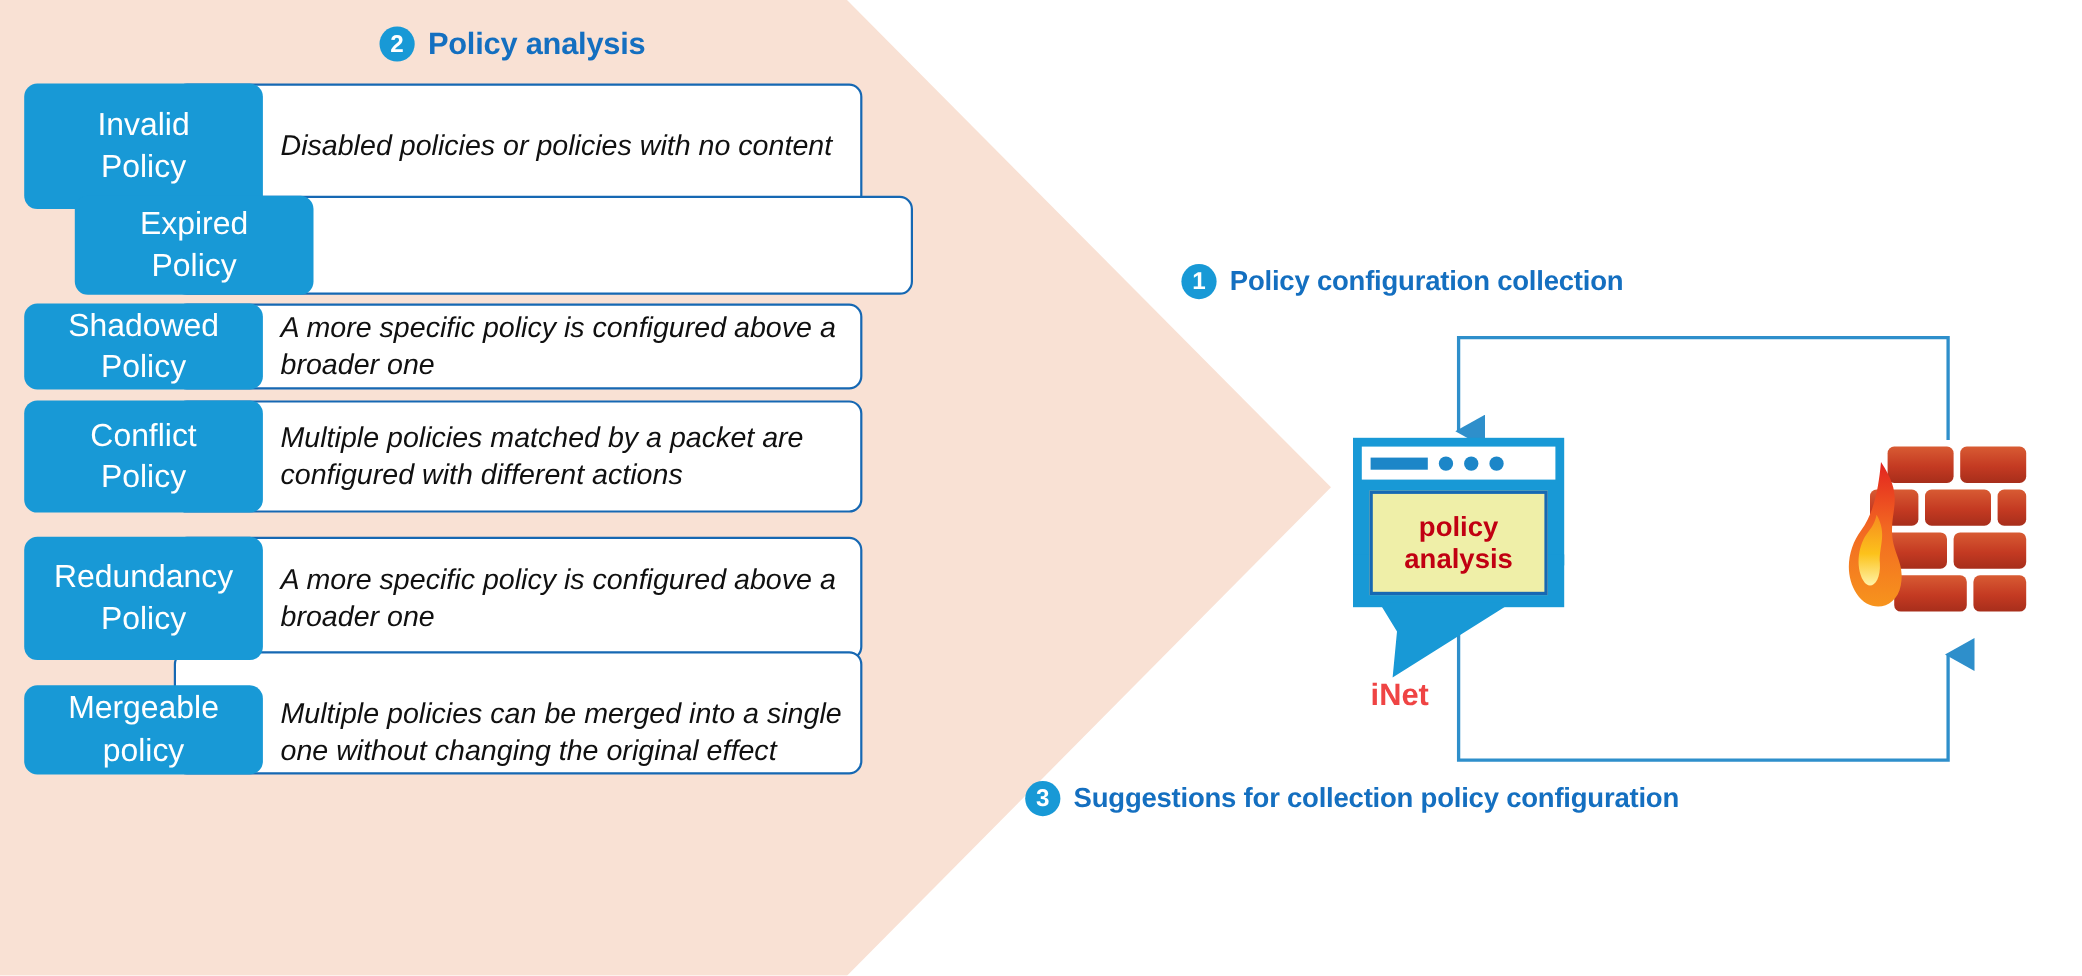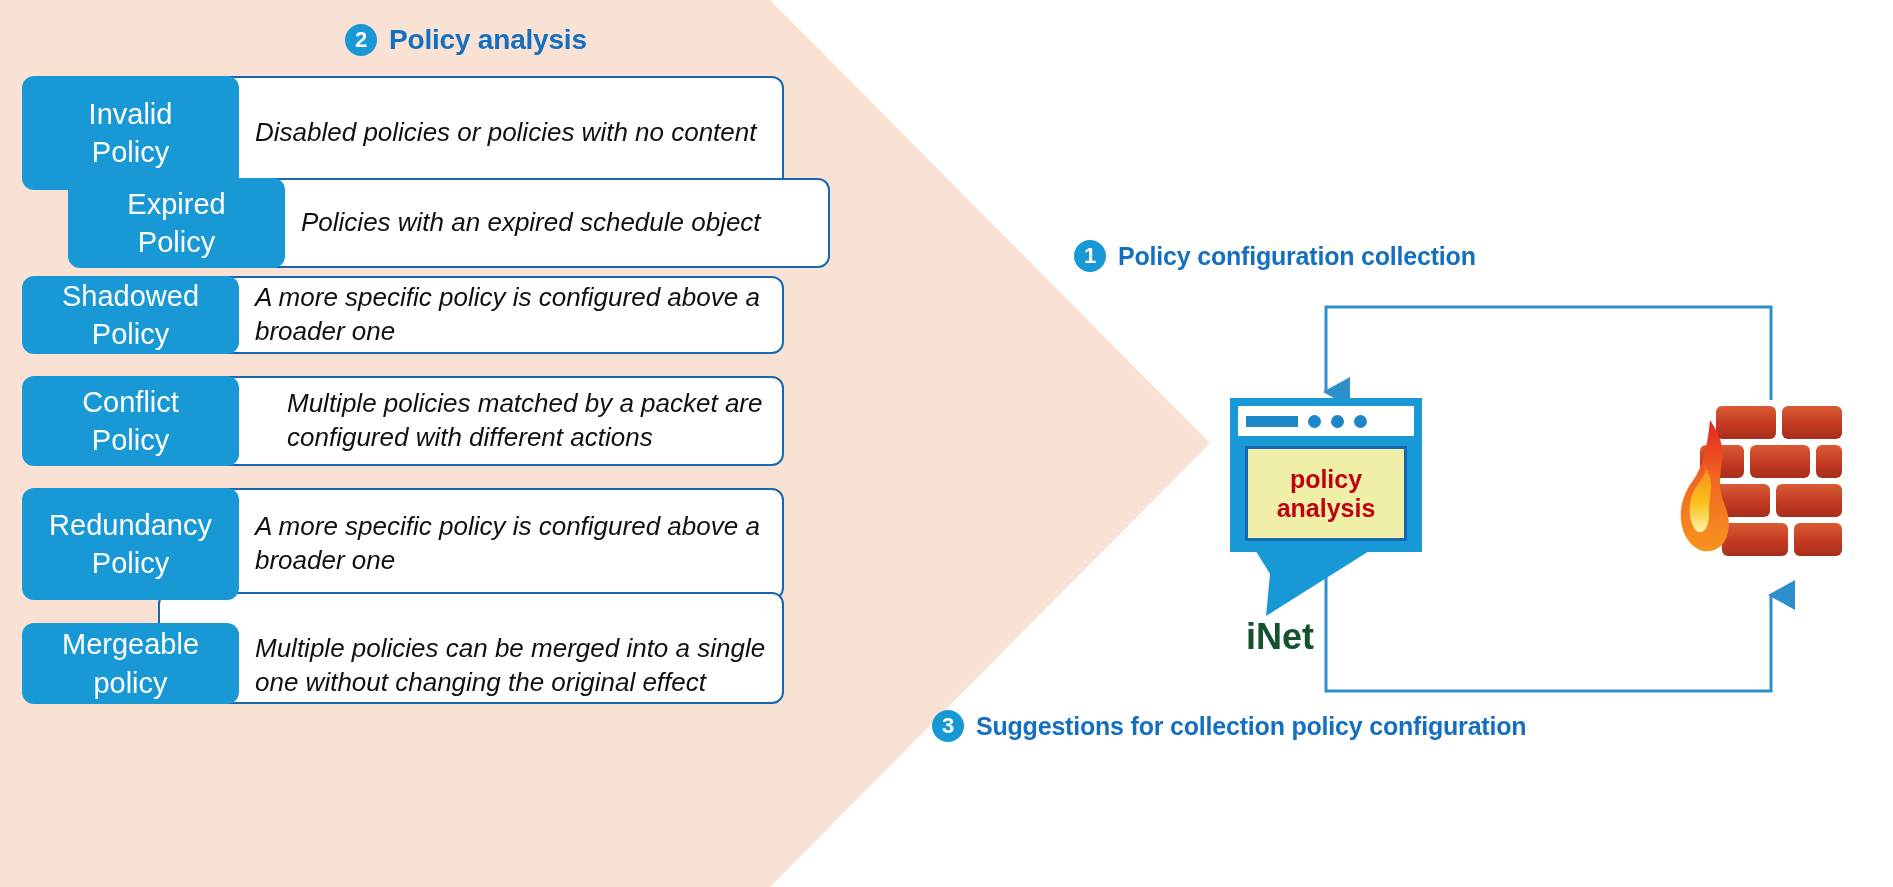--- a/index.html
+++ b/index.html
@@ -226,22 +226,22 @@
     left: 24px;
     top: 150px;
     width: 120px;
     height: 70px;
     z-index: 1;
   }
   #inet-label {
     position: absolute;
     left: 16px;
     top: 218px;
-    color: #14532d;
-    font-size: 36px;
+    color: #ef4444;
+    font-size: 28px;
     font-weight: bold;
     letter-spacing: 0px;
   }
 
   
   #firewall-node {
     position: absolute;
     left: 726px;
     top: 398px;
     width: 190px;
@@ -266,30 +266,29 @@
 
     <div class="policy-row" style="top:76px;height:114px;">
       <div class="policy-card"></div>
       <div class="policy-tag">Invalid<br>Policy</div>
       <div class="policy-desc">Disabled policies or policies with no content</div>
     </div>
 
     <div class="policy-row" style="top:178px;height:90px;padding-left:46px;">
       <div class="policy-card"></div>
       <div class="policy-tag">Expired<br>Policy</div>
-      <div class="policy-desc">Policies with an expired schedule object</div>
     </div>
 
     <div class="policy-row" style="top:276px;height:78px;">
       <div class="policy-card"></div>
       <div class="policy-tag">Shadowed<br>Policy</div>
       <div class="policy-desc">A more specific policy is configured above a broader one</div>
     </div>
 
-    <div class="policy-row" style="top:376px;height:90px;gap:32px;">
+    <div class="policy-row" style="top:364px;height:102px;">
       <div class="policy-card"></div>
       <div class="policy-tag">Conflict<br>Policy</div>
       <div class="policy-desc">Multiple policies matched by a packet are configured with different actions</div>
     </div>
 
     <div class="policy-row" style="top:488px;height:112px;">
       <div class="policy-card"></div>
       <div class="policy-tag">Redundancy<br>Policy</div>
       <div class="policy-desc">A more specific policy is configured above a broader one</div>
     </div>

